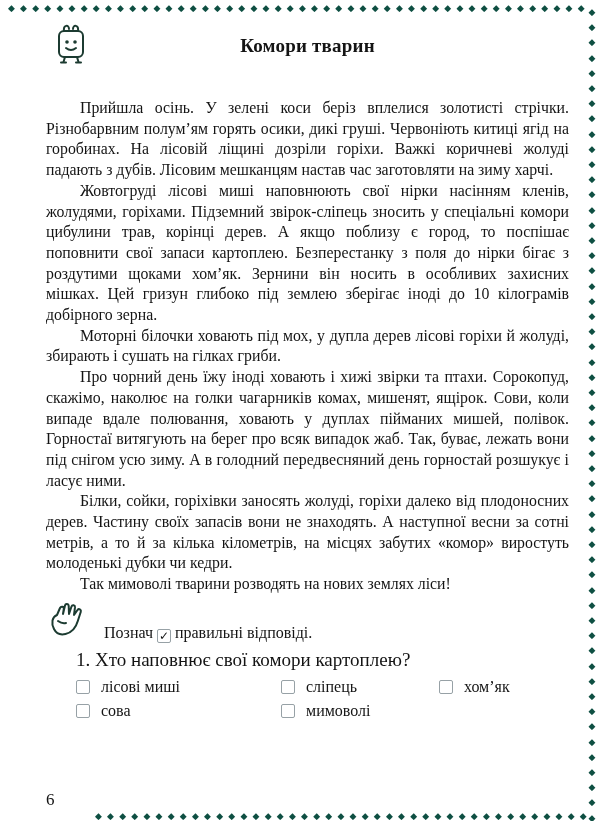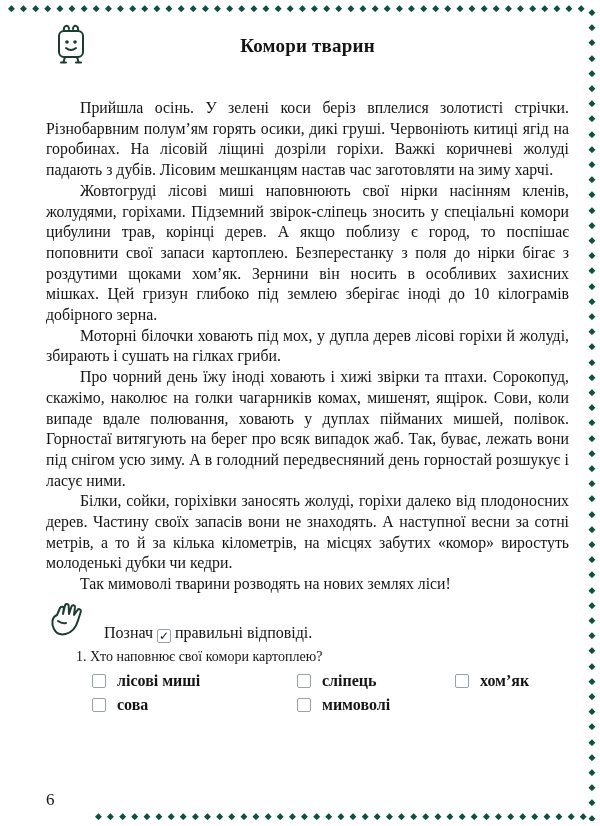--- a/index.html
+++ b/index.html
@@ -83,28 +83,26 @@
     border:1.6px solid var(--box);
     border-radius:2px;
     background:#fff;
     vertical-align:-2px;
     box-sizing:border-box;
   }
   .checkbox.checked{font-size:12px;line-height:12px;font-family:"DejaVu Sans",sans-serif;}
   .question{margin-left:30px;margin-top:6px;}
   .q-label{
     margin:0 0 7px 0;
-    font-size:14px;
+    font-size:19px;
   }
   .options{
     display:grid;
     grid-template-columns:205px 158px auto;
-    margin-left:16px;
     align-items:center;
-    font-weight:bold;
   }
   .option{
     display:flex;
     align-items:center;
     gap:11px;
     font-size:16px;
     cursor:pointer;
   }
   .page-num{
     position:absolute;

